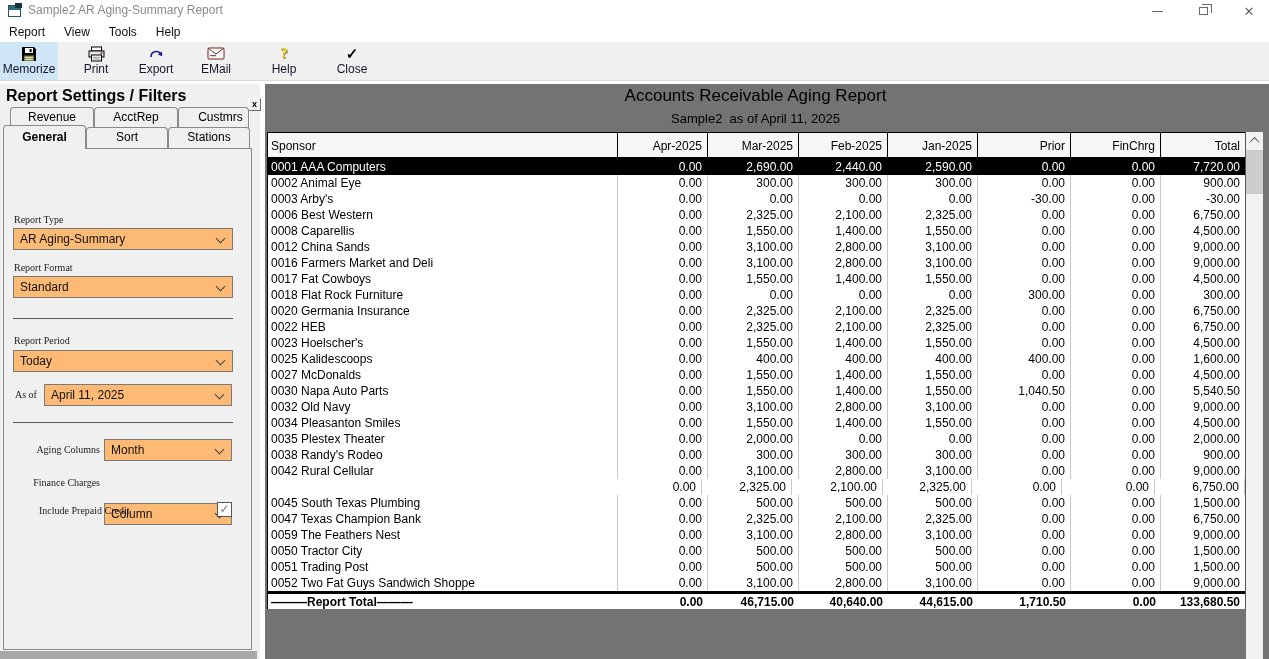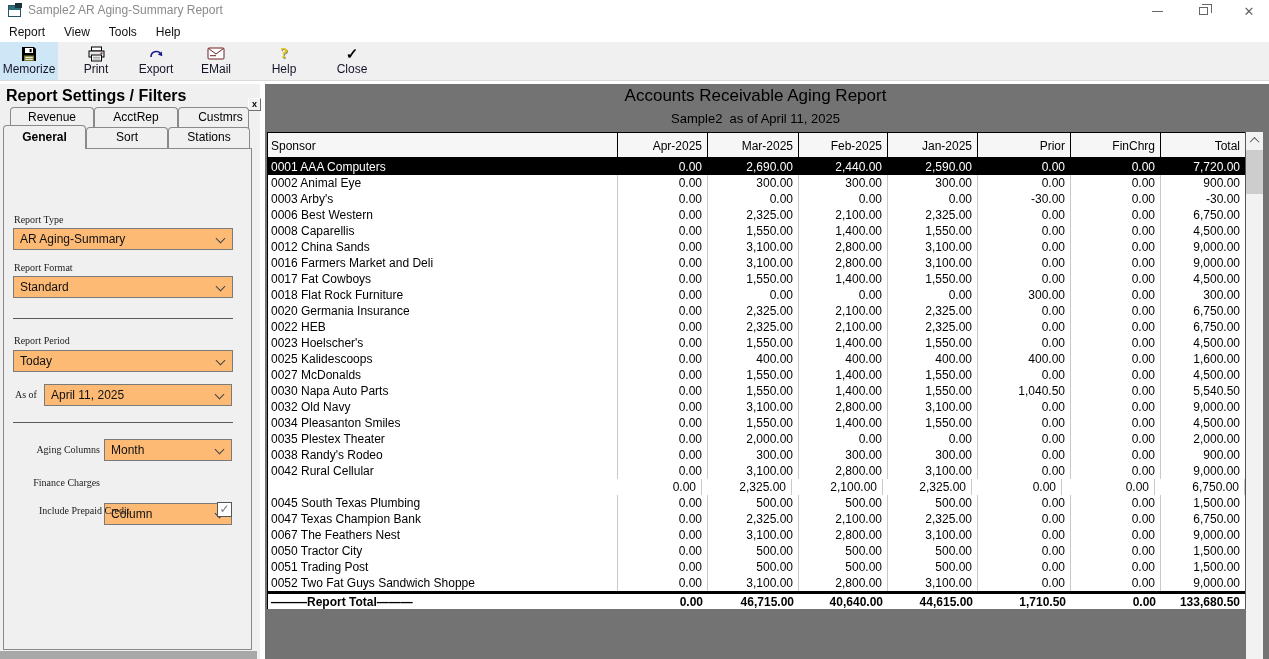--- a/index.html
+++ b/index.html
@@ -500,21 +500,21 @@
               <div class="td">0047 Texas Champion Bank</div>
               <div class="td num">0.00</div>
               <div class="td num">2,325.00</div>
               <div class="td num">2,100.00</div>
               <div class="td num">2,325.00</div>
               <div class="td num">0.00</div>
               <div class="td num">0.00</div>
               <div class="td num">6,750.00</div>
             </div>
             <div class="tr">
-              <div class="td">0067 The Feathers Nest</div>
+              <div class="td">0059 The Feathers Nest</div>
               <div class="td num">0.00</div>
               <div class="td num">3,100.00</div>
               <div class="td num">2,800.00</div>
               <div class="td num">3,100.00</div>
               <div class="td num">0.00</div>
               <div class="td num">0.00</div>
               <div class="td num">9,000.00</div>
             </div>
             <div class="tr">
               <div class="td">0050 Tractor City</div>

